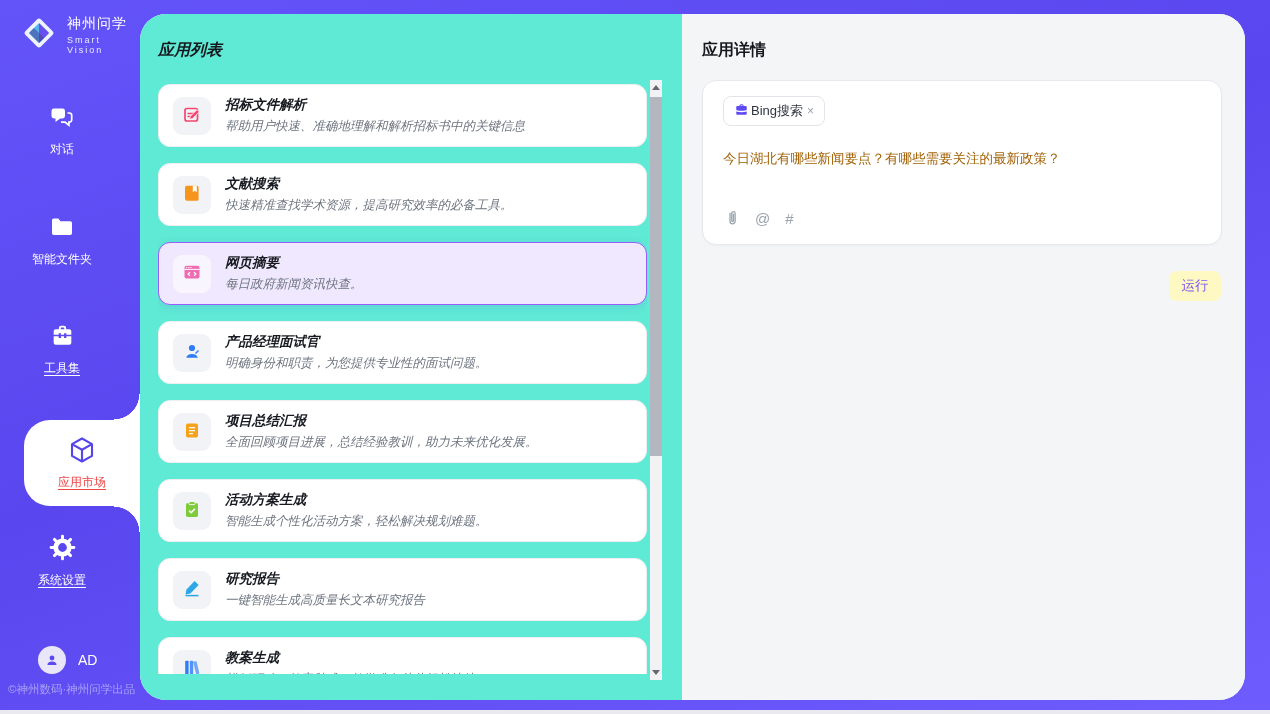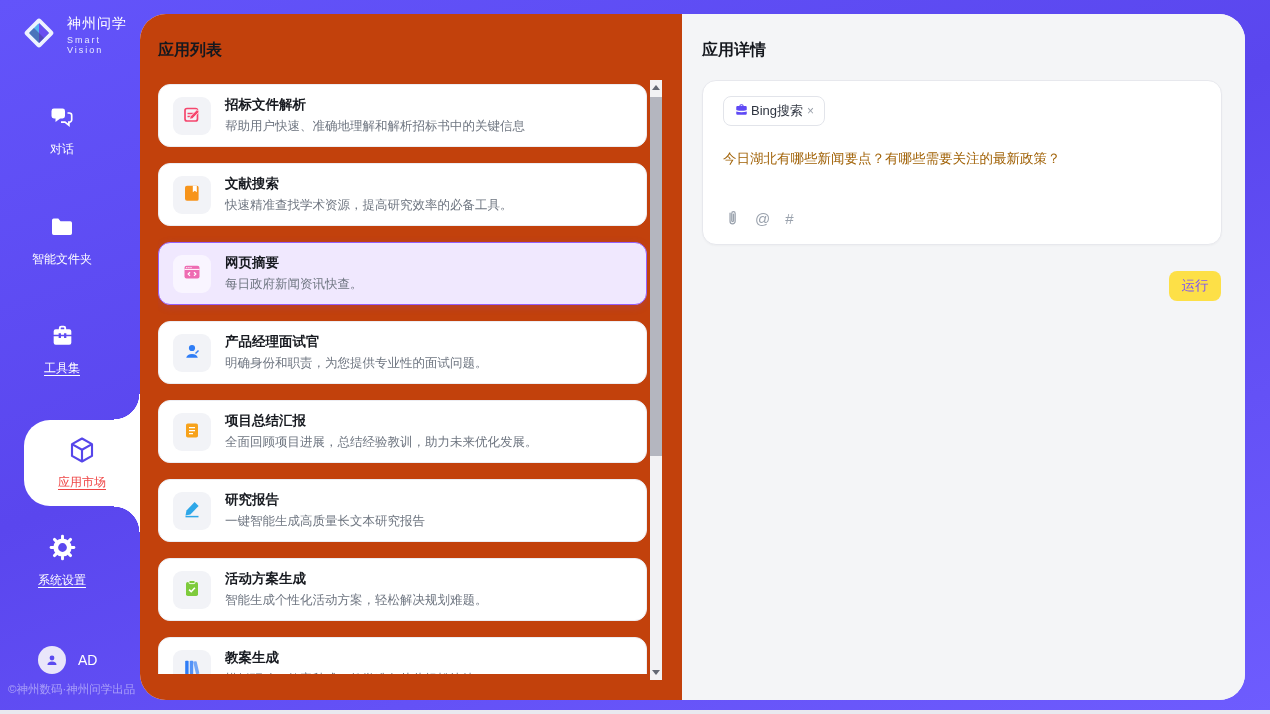--- a/index.html
+++ b/index.html
@@ -32,21 +32,21 @@
             align-items:center; justify-content:center; }
   .user-label { color:#fff; font-size:14px; }
   .side-footer { position:absolute; left:8px; top:682px; color:rgba(255,255,255,.45); font-size:11.5px; white-space:nowrap; }
 
   
   .main { position:absolute; left:140px; top:14px; width:1105px; height:686px; border-radius:26px;
           overflow:hidden; display:flex; background:#fff; }
   .pane-title { position:absolute; left:18px; top:26px; font-size:16px; font-weight:bold; color:#15181e; }
 
   
-  .list-pane { position:relative; width:542px; background:#c2410c; flex:none; }
+  .list-pane { position:relative; width:542px; background:#5eead4; flex:none;font-style:italic; }
   .cards { position:absolute; left:18px; top:70px; width:489px; height:590px; overflow:hidden; }
   .app-card { height:63px; margin-bottom:16px; border:1px solid #ededf2; border-radius:12px;
               background:#fff; display:flex; align-items:center; padding:0 14px; gap:14px; cursor:pointer; }
   .app-card.selected { background:#f0e8fe; border:1px solid #955ff8; box-shadow:0 2px 8px rgba(124,77,250,.16); }
   .icon-box { width:38px; height:38px; border-radius:9px; background:#f2f3f7; display:flex;
               align-items:center; justify-content:center; flex:none; }
   .app-card.selected .icon-box { background:#f9f5ff; }
   .app-title { font-size:13.5px; font-weight:bold; color:#171a20; }
   .app-desc { font-size:12.5px; color:#6e7580; margin-top:4px; }
 
@@ -66,21 +66,21 @@
   .detail-card { position:absolute; left:20px; top:66px; width:520px; height:165px; background:#fff;
                  border:1px solid #e7e8ed; border-radius:14px; box-shadow:0 1px 2px rgba(0,0,0,.03); }
   .tool-tag { position:absolute; left:20px; top:15px; height:30px; display:inline-flex; align-items:center;
               gap:2px; padding:12px 10px; border:1px solid #e2e4ea; border-radius:8px; background:#fff; cursor:pointer; }
   .tool-tag .tag-label { font-size:13px; color:#2e3440; }
   .tool-tag .tag-close { font-size:12px; color:#9aa0aa; margin-left:2px; cursor:pointer; }
   .prompt { position:absolute; left:20px; top:68px; right:20px; font-size:13.5px; color:#a16207; line-height:1.5; cursor:text; }
   .attach-row { position:absolute; left:20px; bottom:16px; display:flex; align-items:center; gap:15px; }
   .attach-row .glyph { font-size:15px; color:#9aa2ad; line-height:1; cursor:pointer; }
   .attach-row .aicon { display:flex; cursor:pointer; }
-  .run-btn { position:absolute; right:24px; top:257px; width:52px; height:30px; background:#fde047;
+  .run-btn { position:absolute; right:24px; top:257px; width:52px; height:30px; background:#fef9c3;
              color:#7c55f5; font-size:13.5px; border:none; border-radius:8px; cursor:pointer;
              display:flex; align-items:center; justify-content:center; font-family:inherit; }
 </style>
 </head>
 <body>
 
 <div class="stage">
 
   <div class="sidebar">
     <div class="logo">
@@ -230,40 +230,40 @@
                 </svg></span>
             </div>
             <div class="app-text">
               <div class="app-title">项目总结汇报</div>
               <div class="app-desc">全面回顾项目进展，总结经验教训，助力未来优化发展。</div>
             </div>
           </div>
           <div class="app-card">
             <div class="icon-box">
               <span class="app-icon"><svg width="20" height="20" viewBox="0 0 20 20">
-                  <path fill="#2ea7e8" d="M12.6 3l4 4-8.2 8.4-4.9 1 1-4.9z"></path>
-                  <path d="M3.5 17.6h13" stroke="#2ea7e8" stroke-width="1.5"></path>
-                </svg></span>
-            </div>
-            <div class="app-text">
-              <div class="app-title">研究报告</div>
-              <div class="app-desc">一键智能生成高质量长文本研究报告</div>
-            </div>
-          </div>
-          <div class="app-card">
-            <div class="icon-box">
-              <span class="app-icon"><svg width="20" height="20" viewBox="0 0 20 20">
                   <rect x="4" y="4" width="12" height="14" rx="1.8" fill="#7ecb3c"></rect>
                   <rect x="7" y="2.4" width="6" height="3.2" rx="1" fill="#7ecb3c" stroke="#fff" stroke-width=".9"></rect>
                   <path d="M7.1 11.6l2.1 2.1 3.7-4" stroke="#fff" stroke-width="1.6" fill="none"></path>
                 </svg></span>
             </div>
             <div class="app-text">
               <div class="app-title">活动方案生成</div>
               <div class="app-desc">智能生成个性化活动方案，轻松解决规划难题。</div>
+            </div>
+          </div>
+          <div class="app-card">
+            <div class="icon-box">
+              <span class="app-icon"><svg width="20" height="20" viewBox="0 0 20 20">
+                  <path fill="#2ea7e8" d="M12.6 3l4 4-8.2 8.4-4.9 1 1-4.9z"></path>
+                  <path d="M3.5 17.6h13" stroke="#2ea7e8" stroke-width="1.5"></path>
+                </svg></span>
+            </div>
+            <div class="app-text">
+              <div class="app-title">研究报告</div>
+              <div class="app-desc">一键智能生成高质量长文本研究报告</div>
             </div>
           </div>
           <div class="app-card">
             <div class="icon-box">
               <span class="app-icon"><svg width="20" height="20" viewBox="0 0 20 20">
                   <rect x="3.2" y="3.8" width="3.4" height="13.4" rx=".8" fill="#2f7df6"></rect>
                   <rect x="7.8" y="3.8" width="3.4" height="13.4" rx=".8" fill="#2f7df6" opacity=".82"></rect>
                   <rect x="12.6" y="4.2" width="3.4" height="13" rx=".8" fill="#2f7df6" opacity=".65" transform="rotate(-13 14.3 10.7)"></rect>
                 </svg></span>
             </div>

